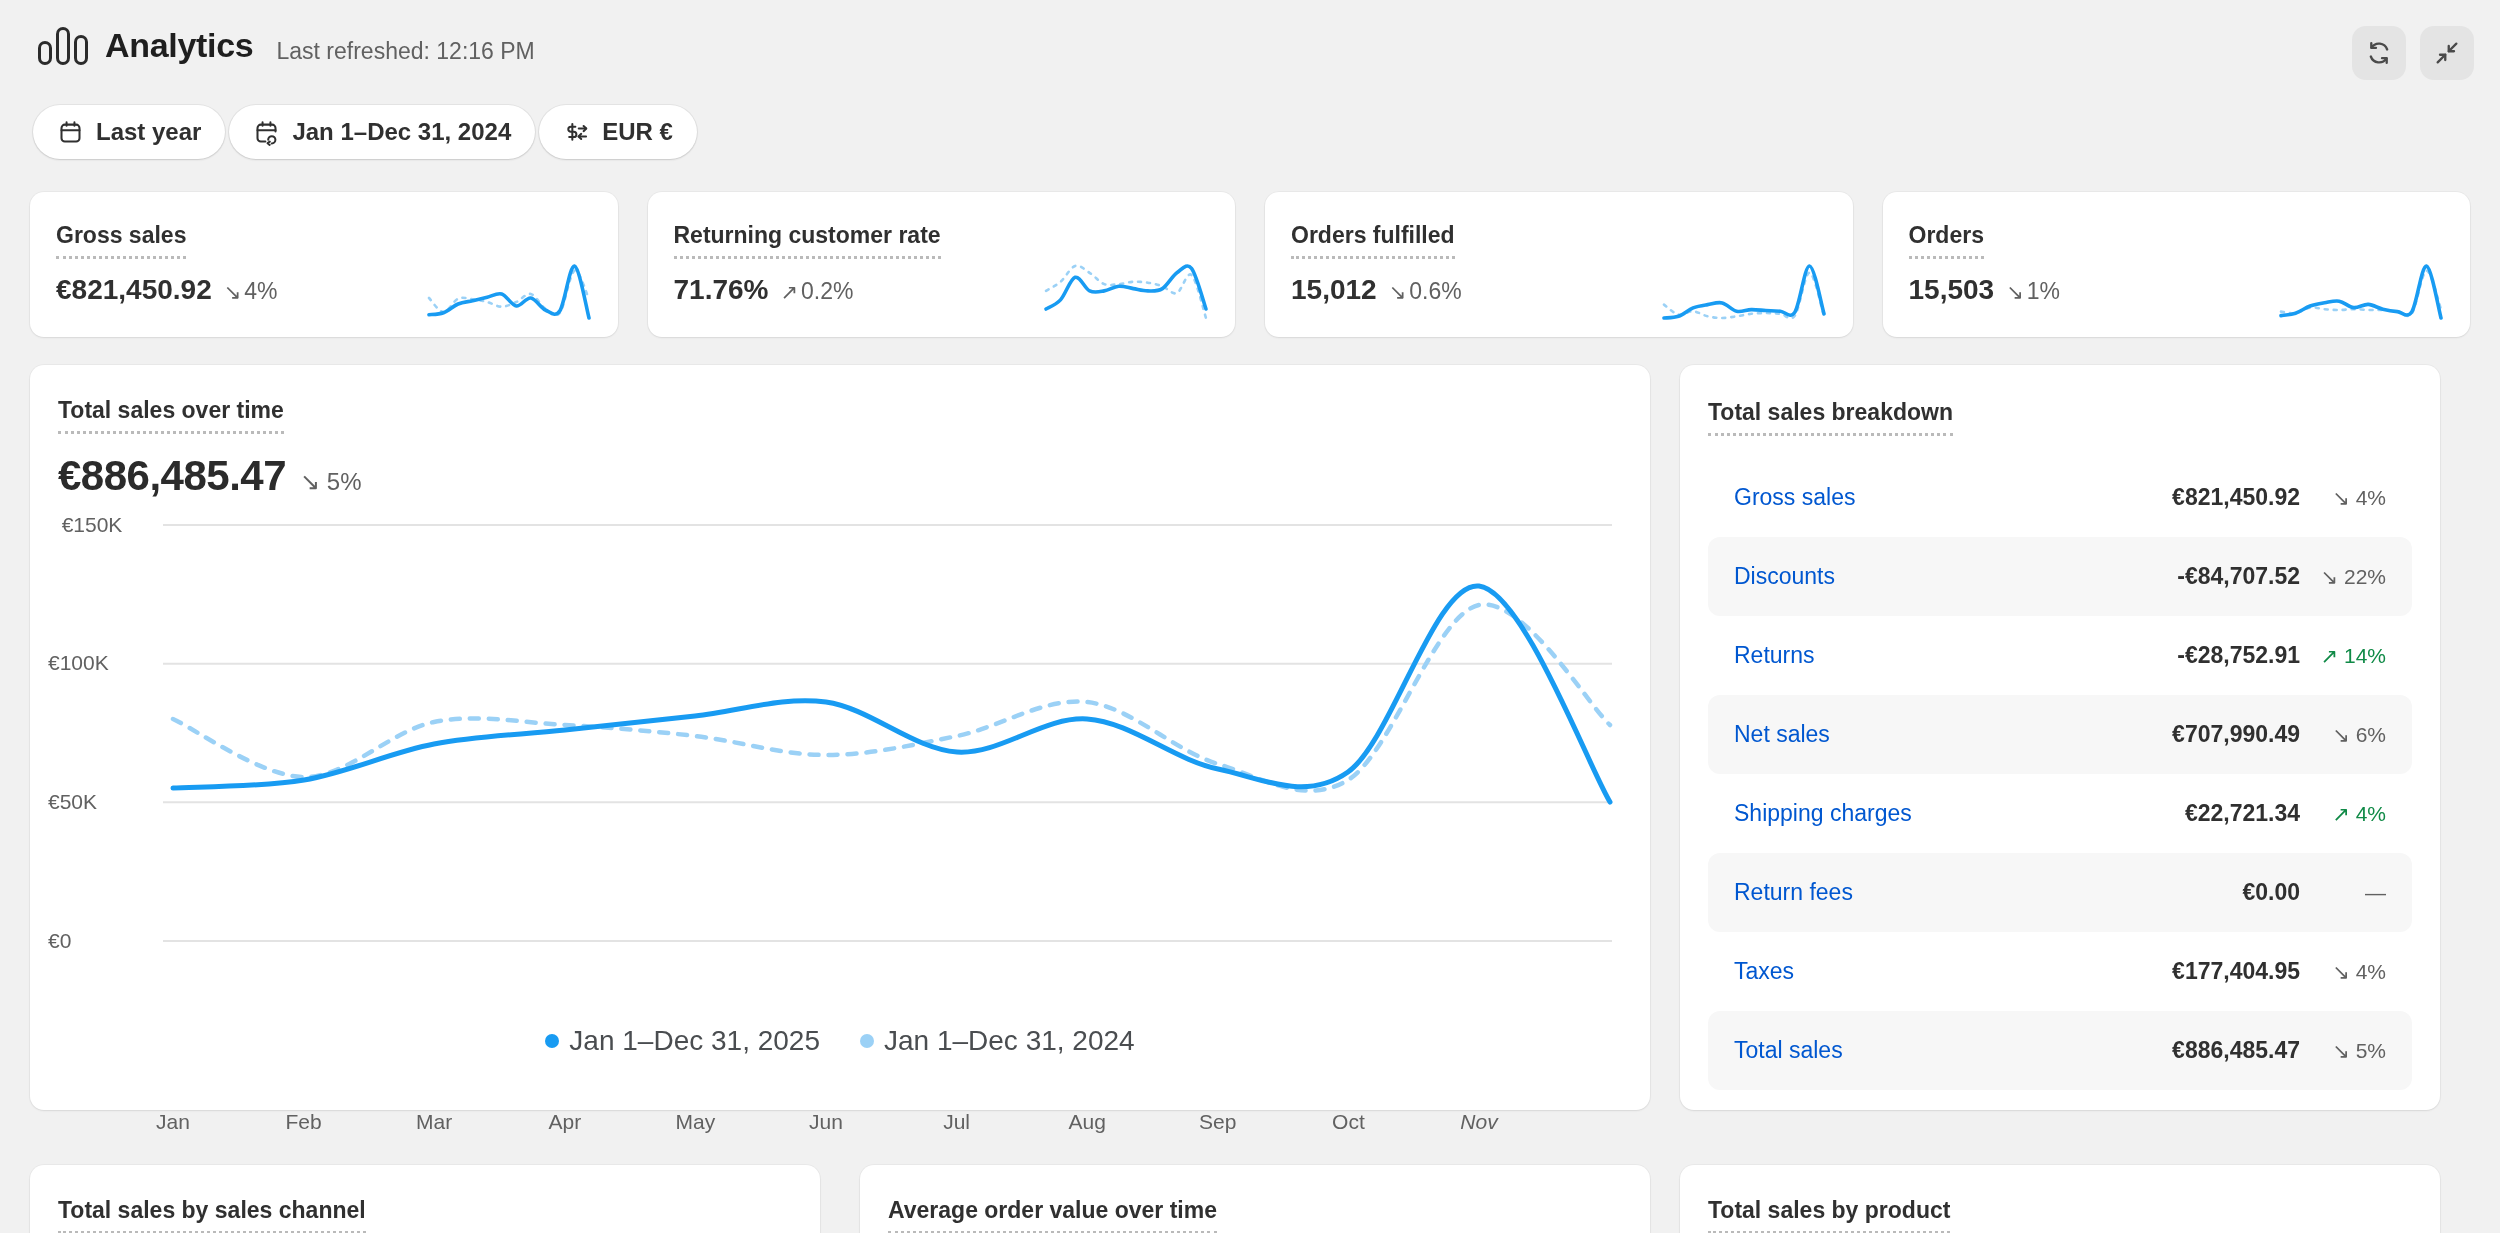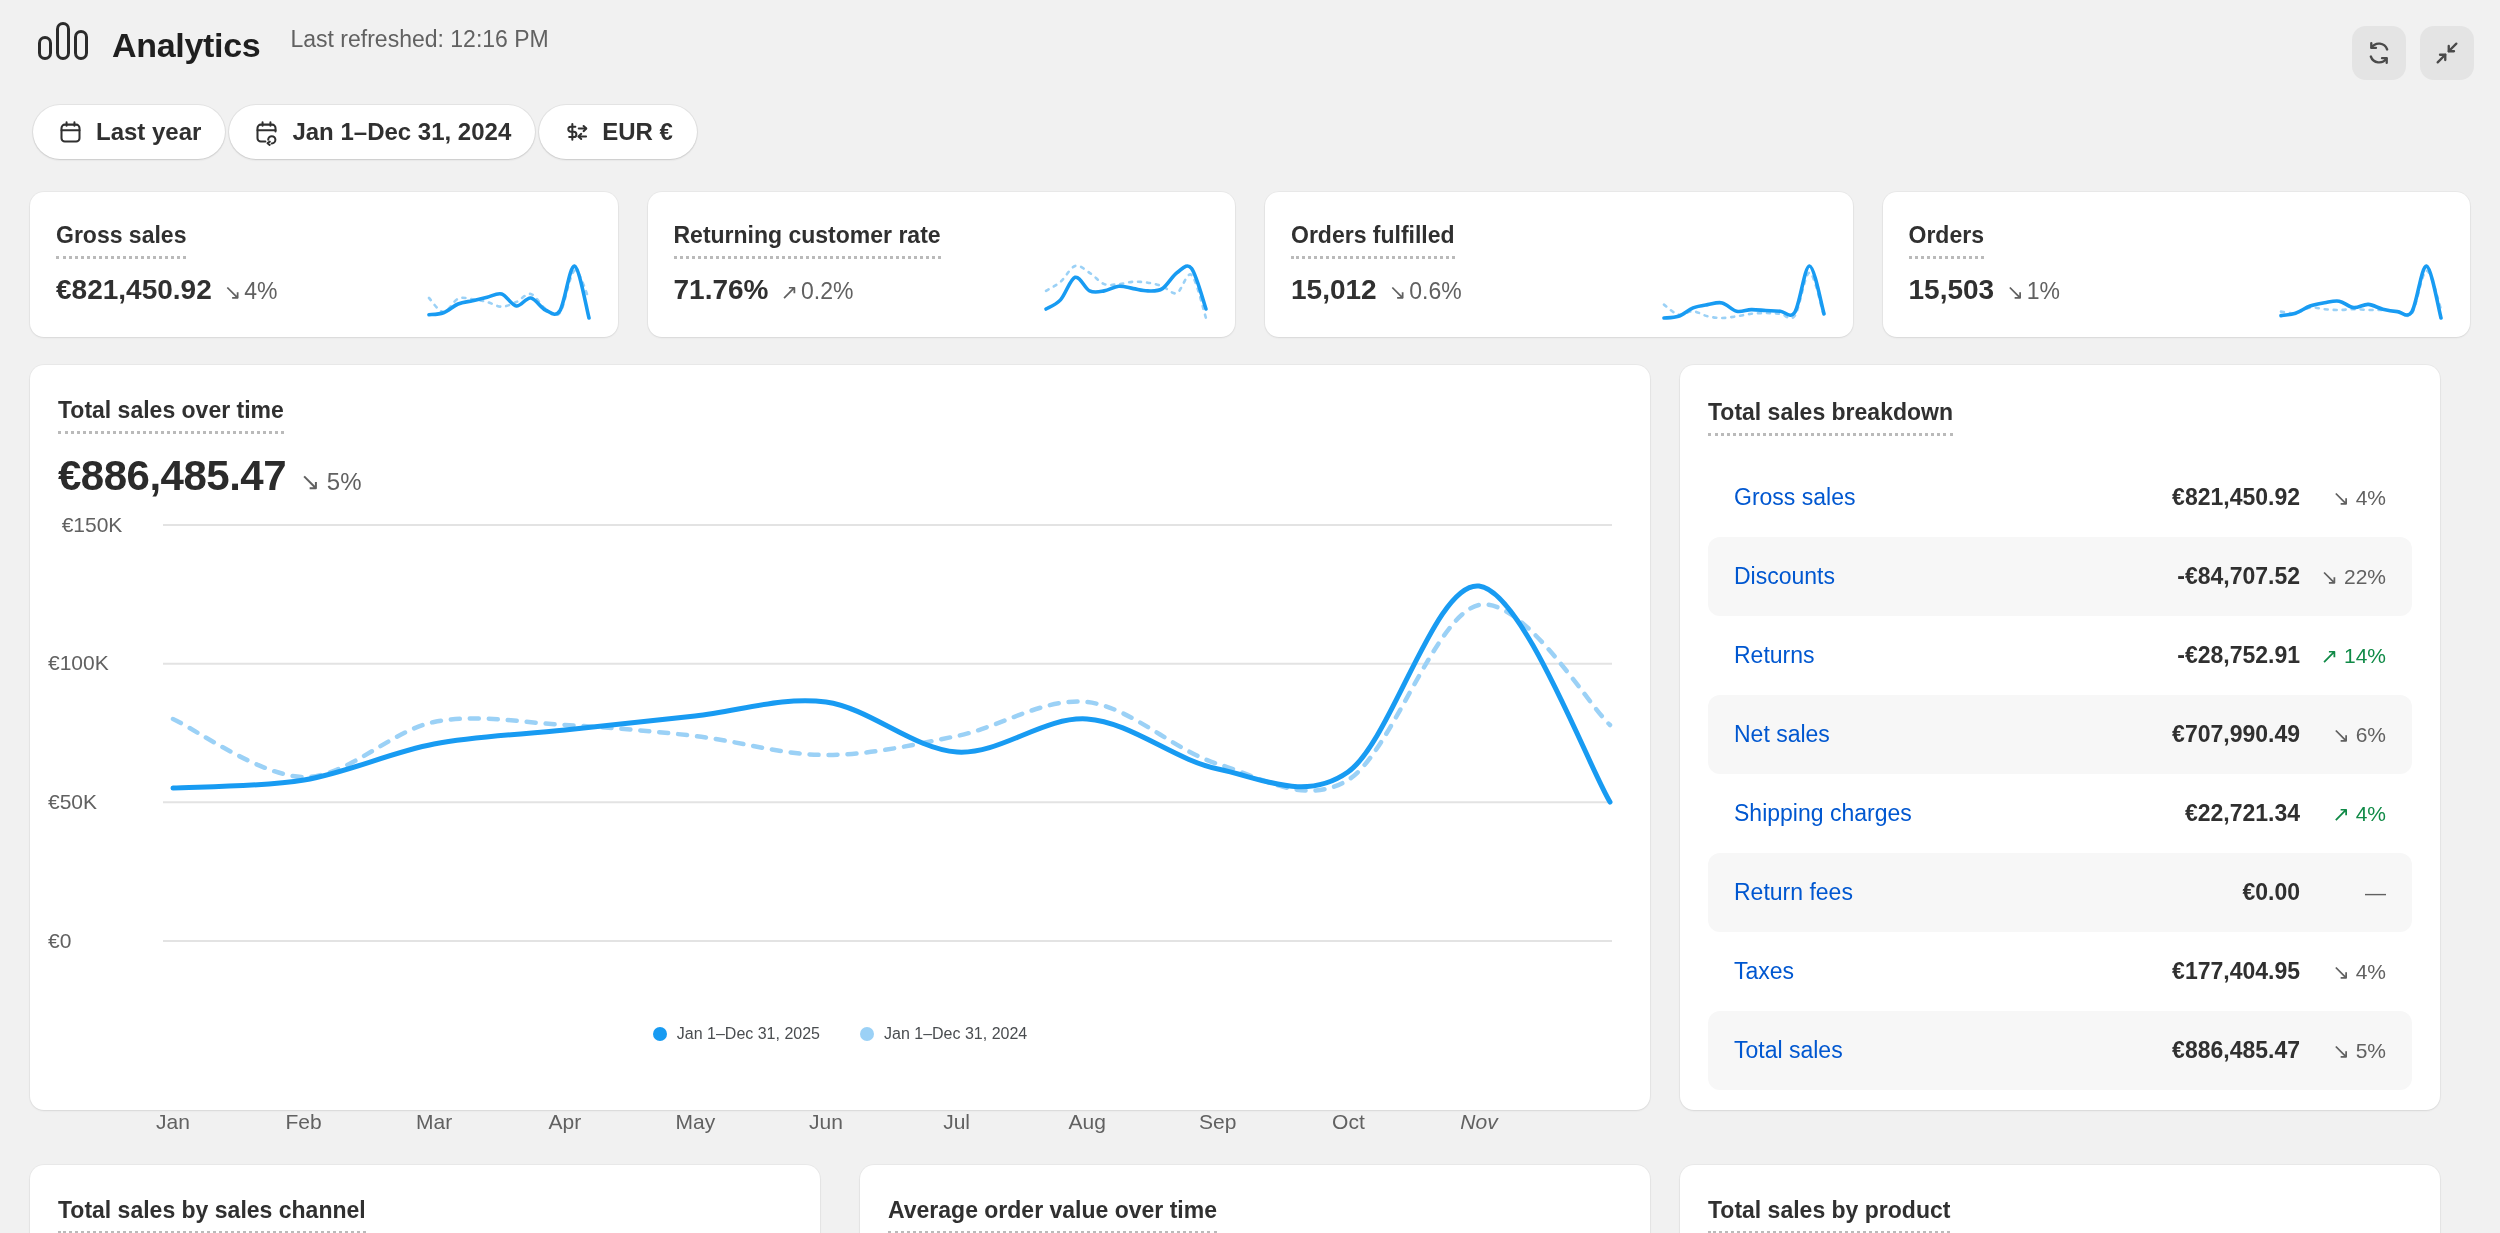--- a/index.html
+++ b/index.html
@@ -1,20 +1,20 @@
 <!DOCTYPE html>
 <html><head>
 <meta charset="utf-8">
 <style>
   html,body{margin:0;padding:0;background:#f1f1f1;}
   body{overflow:hidden;}
   .page{position:relative;width:2500px;height:1233px;background:#f1f1f1;
         font-family:"Liberation Sans","DejaVu Sans",sans-serif;color:#303030;}
   
-  .header{position:absolute;left:38px;top:26px;display:flex;align-items:flex-start;gap:24px;}
+  .header{position:absolute;left:38px;top:26px;display:flex;align-items:flex-end;gap:17px;}
   .logo-icon{display:flex;align-items:flex-end;gap:4px;height:34px;}
   .logo-icon i{display:block;width:8px;border:3px solid #2b2b2b;border-radius:8px;background:transparent;}
   .logo-b1{height:18px;} .logo-b2{height:32px;} .logo-b3{height:24px;}
   .page-title{font-size:34px;font-weight:700;color:#1f1f1f;letter-spacing:-0.3px;}
   .refreshed{font-size:23px;color:#616161;margin-left:6px;}
   .top-actions{position:absolute;top:26px;right:26px;display:flex;gap:14px;}
   .icon-btn{width:54px;height:54px;border-radius:14px;background:#e4e4e4;display:flex;
             align-items:center;justify-content:center;cursor:pointer;}
   .icon-btn svg{stroke:#4a4a4a;fill:none;stroke-width:2;stroke-linecap:round;stroke-linejoin:round;}
   
@@ -36,21 +36,21 @@
   .spark{position:absolute;right:24px;bottom:14px;}
   
   .chart-card{position:absolute;left:30px;top:365px;width:1620px;height:745px;box-sizing:border-box;padding:32px 28px;}
   .big-value-row{margin-top:18px;display:flex;align-items:baseline;gap:14px;}
   .big-value{font-size:42px;font-weight:700;color:#2b2b2b;letter-spacing:-0.5px;}
   .big-delta{font-size:24px;color:#616161;}
   .plot{position:absolute;left:100px;top:140px;width:1510px;height:465px;}
   .yaxis span{position:absolute;left:0;width:88px;text-align:left;font-size:21px;color:#616161;}
   .xaxis span{position:absolute;transform:translateX(-50%);font-size:21px;color:#616161;top:0;}
   .legend{position:absolute;left:0;right:0;top:660px;display:flex;justify-content:center;gap:40px;}
-  .legend .item{display:flex;align-items:center;gap:10px;font-size:16px;color:#4a4d50;cursor:pointer;}
+  .legend .item{display:flex;align-items:center;gap:10px;font-size:28px;color:#4a4d50;cursor:pointer;}
   .dot{width:14px;height:14px;border-radius:50%;}
   
   .breakdown-card{position:absolute;left:1680px;top:365px;width:760px;height:745px;box-sizing:border-box;padding:34px 28px;}
   .bd-rows{margin-top:22px;}
   .bd-row{height:79px;display:flex;align-items:center;justify-content:space-between;
           padding:0 26px;box-sizing:border-box;border-radius:12px;}
   .bd-row.shaded{background:#f7f7f7;}
   .bd-label{font-size:23px;color:#0057d0;cursor:pointer;}
   .bd-right{display:flex;align-items:baseline;}
   .bd-value{font-size:23px;font-weight:700;color:#303030;}

